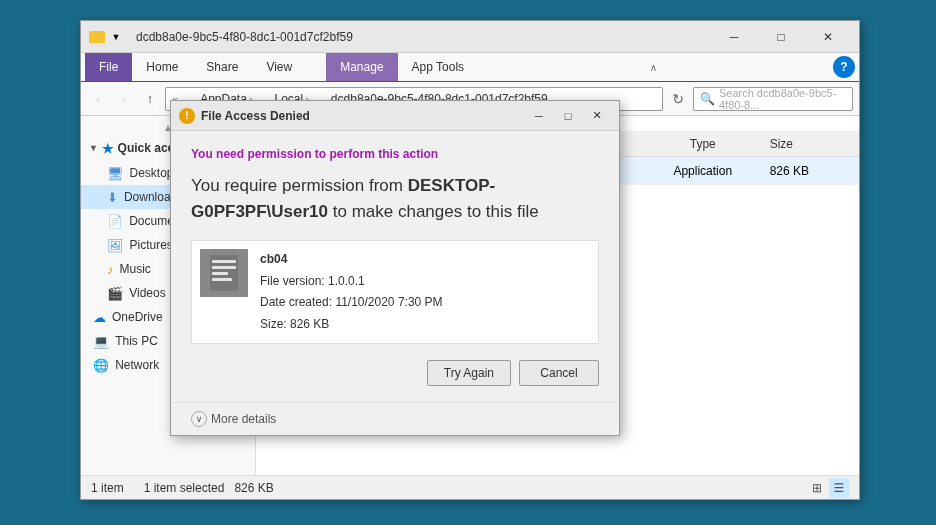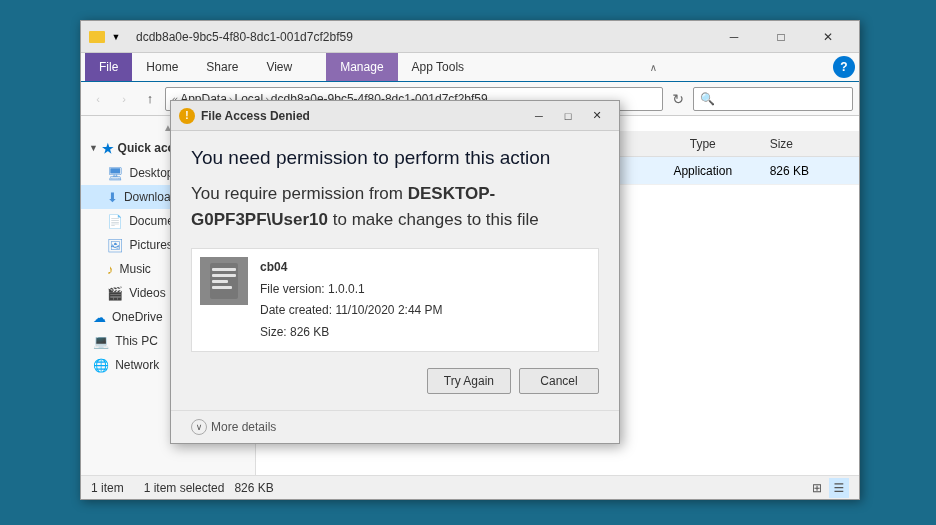--- a/index.html
+++ b/index.html
@@ -186,20 +186,21 @@
     }
     .addr-breadcrumb {
       display: flex;
       align-items: center;
       gap: 2px;
       font-size: 12px;
     }
     .addr-crumb {
       color: #333;
       cursor: pointer;
+      margin-left: 20px;
     }
     .addr-sep { color: #666; font-size: 11px; }
     .addr-refresh {
       width: 22px;
       height: 22px;
       display: flex;
       align-items: center;
       justify-content: center;
       color: #666;
       cursor: pointer;
@@ -409,23 +410,23 @@
       font-size: 11px;
       color: #333;
       background: transparent;
       border: none;
     }
 
     .dialog-body {
       padding: 16px 20px;
     }
     .dialog-heading {
-      font-size: 19px;
-      font-weight: 400;
-      color: #0f172a;
+      font-size: 12px;
+      font-weight: 700;
+      color: #a21caf;
       margin-bottom: 12px;
     }
     .dialog-text {
       font-size: 17px;
       color: #333;
       margin-bottom: 16px;
       line-height: 1.5;
     }
     .dialog-text .highlight {
       font-weight: 600;
@@ -557,20 +558,21 @@
         <span class="addr-crumb">AppData</span>
         <span class="addr-sep">›</span>
         <span class="addr-crumb">Local</span>
         <span class="addr-sep">›</span>
         <span class="addr-crumb">dcdb8a0e-9bc5-4f80-8dc1-001d7cf2bf59</span>
       </div>
     </div>
     <div class="addr-refresh">↻</div>
     <div class="search-field">
       <span>🔍</span>
+      <span style="font-size:11px;color:#aaa;">Search dcdb8a0e-9bc5-4f80-8...</span>
     </div>
   </div>
 
   <div class="main-area">
 
     <div class="sidebar">
       <div class="scroll-up-arrow">▲</div>
 
       <div class="sidebar-section">
         <span class="section-arrow">▼</span>
@@ -704,21 +706,21 @@
             <rect x="2" y="0" width="28" height="36" rx="2" fill="#777"></rect>
             <rect x="4" y="5" width="24" height="3" rx="1" fill="white" opacity="0.8"></rect>
             <rect x="4" y="11" width="24" height="3" rx="1" fill="white" opacity="0.8"></rect>
             <rect x="4" y="17" width="16" height="3" rx="1" fill="white" opacity="0.8"></rect>
             <rect x="4" y="23" width="20" height="3" rx="1" fill="white" opacity="0.8"></rect>
           </svg>
         </div>
         <div class="dialog-file-details">
           <div class="fname">cb04</div>
           <div>File version: 1.0.0.1</div>
-          <div>Date created: 11/10/2020 2:44 PM</div>
+          <div>Date created: 11/10/2020 7:30 PM</div>
           <div>Size: 826 KB</div>
         </div>
       </div>
 
       <div class="dialog-buttons">
         <button class="dialog-btn">Try Again</button>
         <button class="dialog-btn">Cancel</button>
       </div>
     </div>
 

